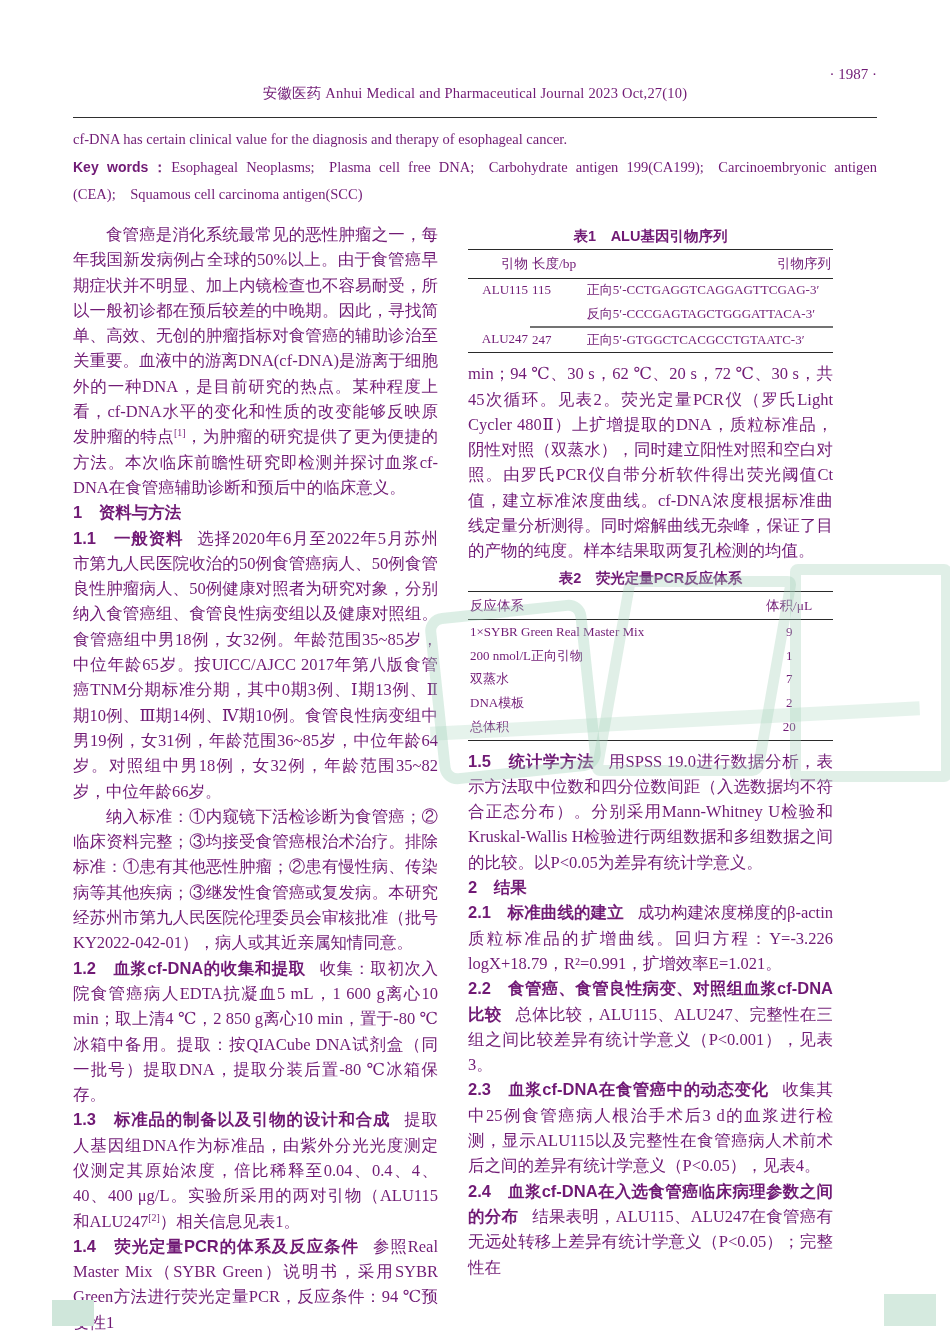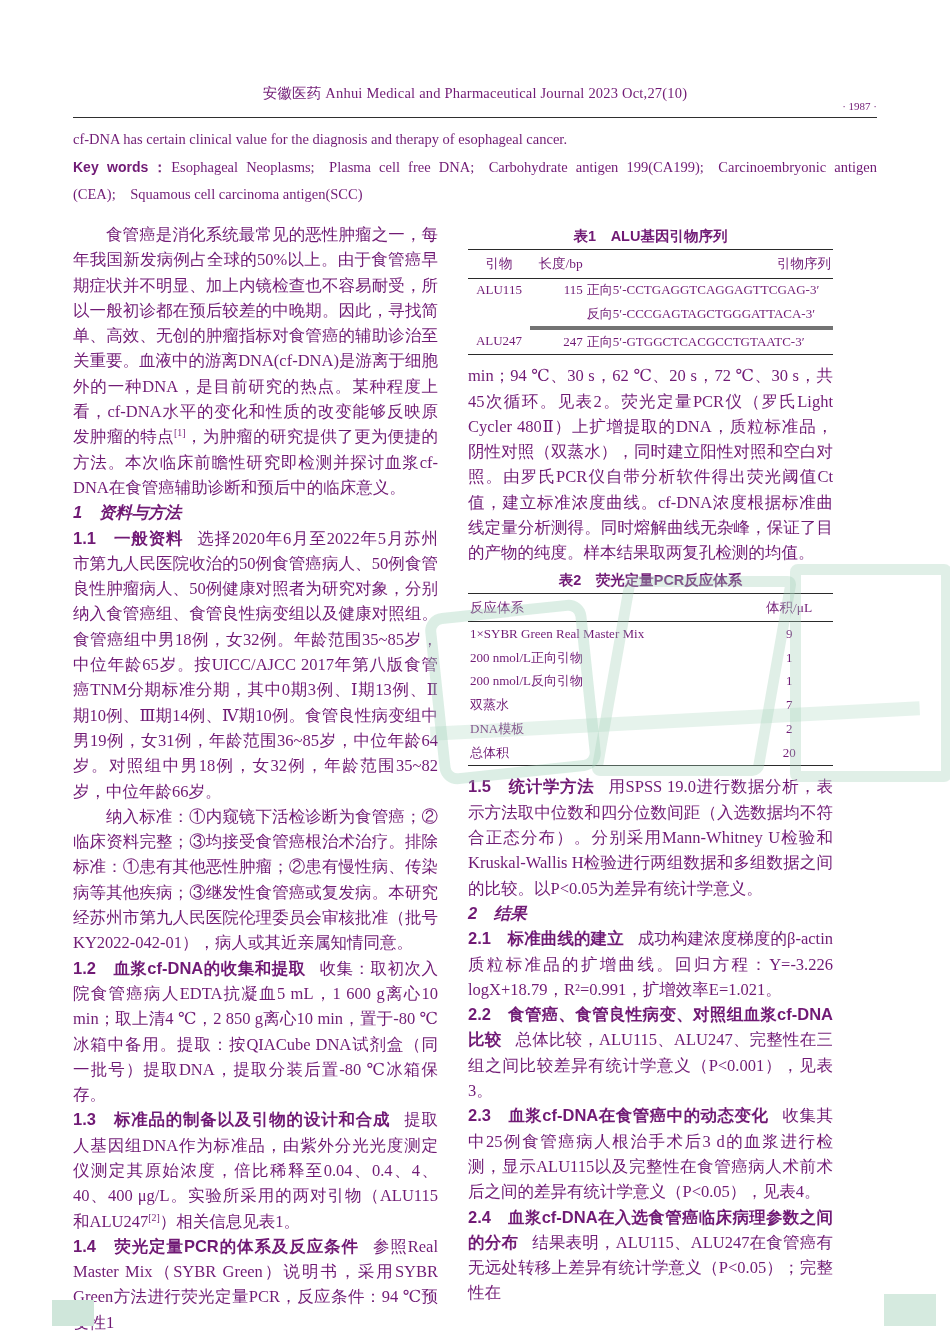--- a/index.html
+++ b/index.html
@@ -10,35 +10,34 @@
     background:#ffffff;
     box-sizing:border-box;
     padding:0 73px;
     overflow:hidden;
     font-family:"Liberation Serif","DejaVu Serif",serif;
     color:#701a75;
   }
   
   .page-header { position:relative; padding-top:76px; height:24px; }
   .journal-line { text-align:center; font-size:14.5px; letter-spacing:0.2px; }
-  .page-no { position:absolute; right:0; top:92px; font-size:11px; }
+  .page-no { position:absolute; right:0; top:58px; font-size:15px; }
   .header-rule { border:0; border-top:1.3px solid #2f2f2f; margin:9px 0 0 0; }
   
   .abstract-tail { font-size:14.5px; line-height:26px; margin-top:8px; text-align:justify; }
   .keywords { font-size:14.5px; line-height:27px; margin-top:2px; text-align:justify; }
   .keywords b { font-family:"Liberation Sans","DejaVu Sans",sans-serif; font-size:14px; }
   
   .columns { display:flex; gap:30px; margin-top:14px; }
   .col { width:365px; font-size:16.5px; line-height:25.3px; text-align:justify; }
   .col p { margin:0; }
   .indent { text-indent:2em; }
   h3.sec {
     margin:0; font-size:16.5px; line-height:25.3px; font-weight:700;
     font-family:"Liberation Sans","DejaVu Sans",sans-serif;
-    font-style:italic;
   }
   .ph {
     font-family:"Liberation Sans","DejaVu Sans",sans-serif;
     font-weight:700; margin-right:0.85em;
   }
   sup { font-size:0.6em; vertical-align:super; line-height:0; }
   
   .tbl { margin:2px 0 8px 0; }
   .tbl-caption {
     text-align:center; font-weight:700; font-size:14.5px; line-height:25px;
@@ -49,25 +48,25 @@
     border-top:1.8px solid #2a2a2a; border-bottom:1.8px solid #2a2a2a;
     font-size:13px; line-height:1.3;
   }
   .tbl th {
     font-weight:400; font-size:13.5px; padding:5px 2px;
     border-bottom:1px solid #2a2a2a;
     font-family:"Liberation Serif","DejaVu Serif",serif;
   }
   .tbl td { padding:3.5px 2px; }
   
-  .t1-primer { width:17%; text-align:center; }
-  .t1-len { width:15%; text-align:right; }
+  .t1-primer { width:17%; text-align:right; }
+  .t1-len { width:15%; text-align:left; }
   .t1-seq { text-align:left; padding-left:10px; }
   th.t1-seq { text-align:right; padding-left:0; }
-  tr.sep td.part { border-bottom:4px solid #737373; }
+  tr.sep td.part { border-bottom:2px solid #737373; }
   
   .t2-name { text-align:left; }
   .t2-val { width:24%; text-align:center; }
   
   .wm { position:absolute; pointer-events:none; z-index:3; }
   .wm-ring1 { left:432px; top:598px; width:140px; height:150px;
     border:11px solid rgba(163,209,186,0.38); border-radius:18px; transform:rotate(-6deg); }
   .wm-ring2 { left:608px; top:568px; width:150px; height:178px;
     border:11px solid rgba(163,209,186,0.34); transform:skewX(-10deg); border-radius:10px; }
   .wm-ring3 { left:790px; top:556px; width:140px; height:196px;
@@ -161,24 +160,20 @@
           <tbody>
             <tr>
               <td class="t2-name">1×SYBR Green Real Master Mix</td>
               <td class="t2-val">9</td>
             </tr>
             <tr>
               <td class="t2-name">200 nmol/L正向引物</td>
               <td class="t2-val">1</td>
             </tr>
             <tr>
-              <td class="t2-name">200 nmol/L反向引物</td>
-              <td class="t2-val">1</td>
-            </tr>
-            <tr>
               <td class="t2-name">双蒸水</td>
               <td class="t2-val">7</td>
             </tr>
             <tr>
               <td class="t2-name">DNA模板</td>
               <td class="t2-val">2</td>
             </tr>
             <tr>
               <td class="t2-name">总体积</td>
               <td class="t2-val">20</td>

